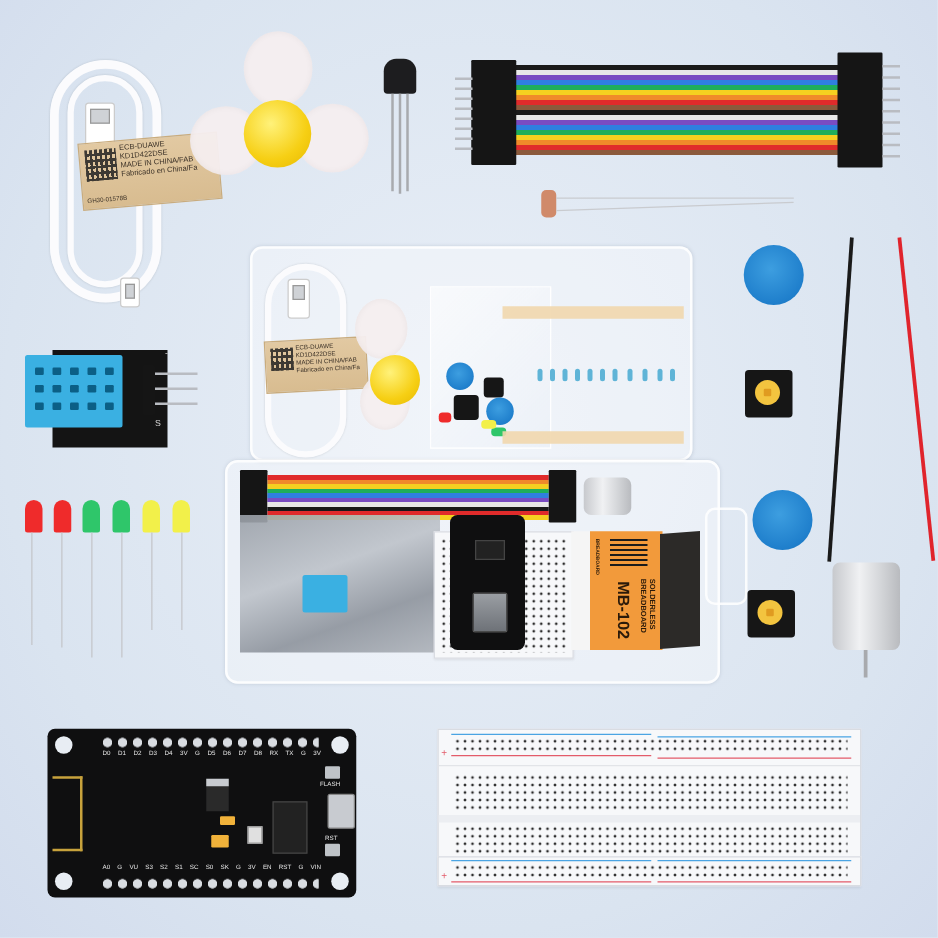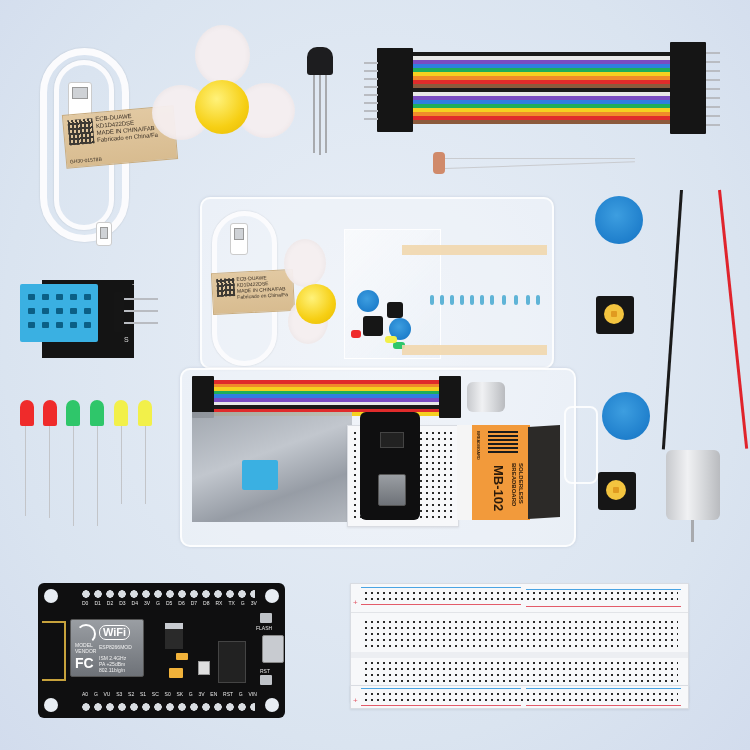--- a/index.html
+++ b/index.html
@@ -303,31 +303,20 @@
       <span class="pin-lbl" style="position:static">G</span>
       <span class="pin-lbl" style="position:static">3V</span>
       <span class="pin-lbl" style="position:static">EN</span>
       <span class="pin-lbl" style="position:static">RST</span>
       <span class="pin-lbl" style="position:static">G</span>
       <span class="pin-lbl" style="position:static">VIN</span>
     </div>
 
     <div class="antenna" style="left:4px;top:38px;width:22px;height:56px;border-left:none;"></div>
 
-    <div class="abs esp" style="left:32px;top:36px;width:72px;height:56px;">
-      <div class="abs" style="left:5px;top:4px;width:16px;height:16px;border-radius:50%;border:2px solid #fff;border-left-color:transparent;border-bottom-color:transparent;"></div>
-      <div class="wifi-badge" style="left:28px;top:5px;">WiFi</div>
-      <div class="esp-text" style="left:4px;top:22px;">MODEL</div>
-      <div class="esp-text" style="left:4px;top:28px;">VENDOR</div>
-      <div class="esp-text" style="left:28px;top:24px;">ESP8266MOD</div>
-      <div class="fc" style="left:4px;top:35px;">FC</div>
-      <div class="esp-text" style="left:28px;top:35px;">ISM 2.4GHz</div>
-      <div class="esp-text" style="left:28px;top:41px;">PA +25dBm</div>
-      <div class="esp-text" style="left:28px;top:47px;">802.11b/g/n</div>
-    </div>
 
     <div class="abs" style="left:127px;top:40px;width:18px;height:20px;background:#2a2a2a;border-top:6px solid #c8cbd0;"></div>
     <div class="abs tant" style="left:138px;top:70px;width:12px;height:7px;"></div>
     <div class="abs tant" style="left:131px;top:85px;width:14px;height:10px;"></div>
     <div class="abs" style="left:160px;top:78px;width:10px;height:12px;background:#e0e0e0;border:1px solid #999;"></div>
     <div class="abs chip" style="left:180px;top:58px;width:26px;height:40px;"></div>
     <div class="abs usb-micro" style="left:224px;top:52px;width:20px;height:26px;"></div>
     <div class="abs sw" style="left:222px;top:30px;width:12px;height:10px;"></div>
     <div class="abs pin-lbl" style="left:218px;top:42px;">FLASH</div>
     <div class="abs sw" style="left:222px;top:92px;width:12px;height:10px;"></div>

